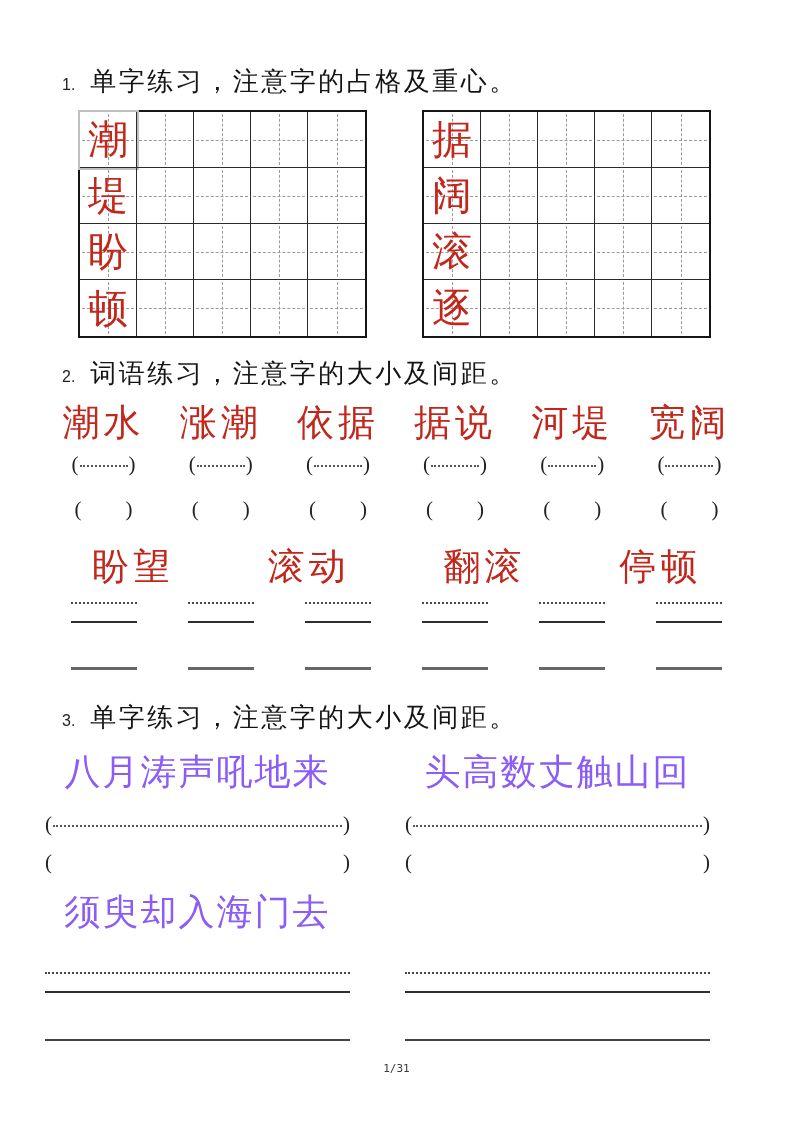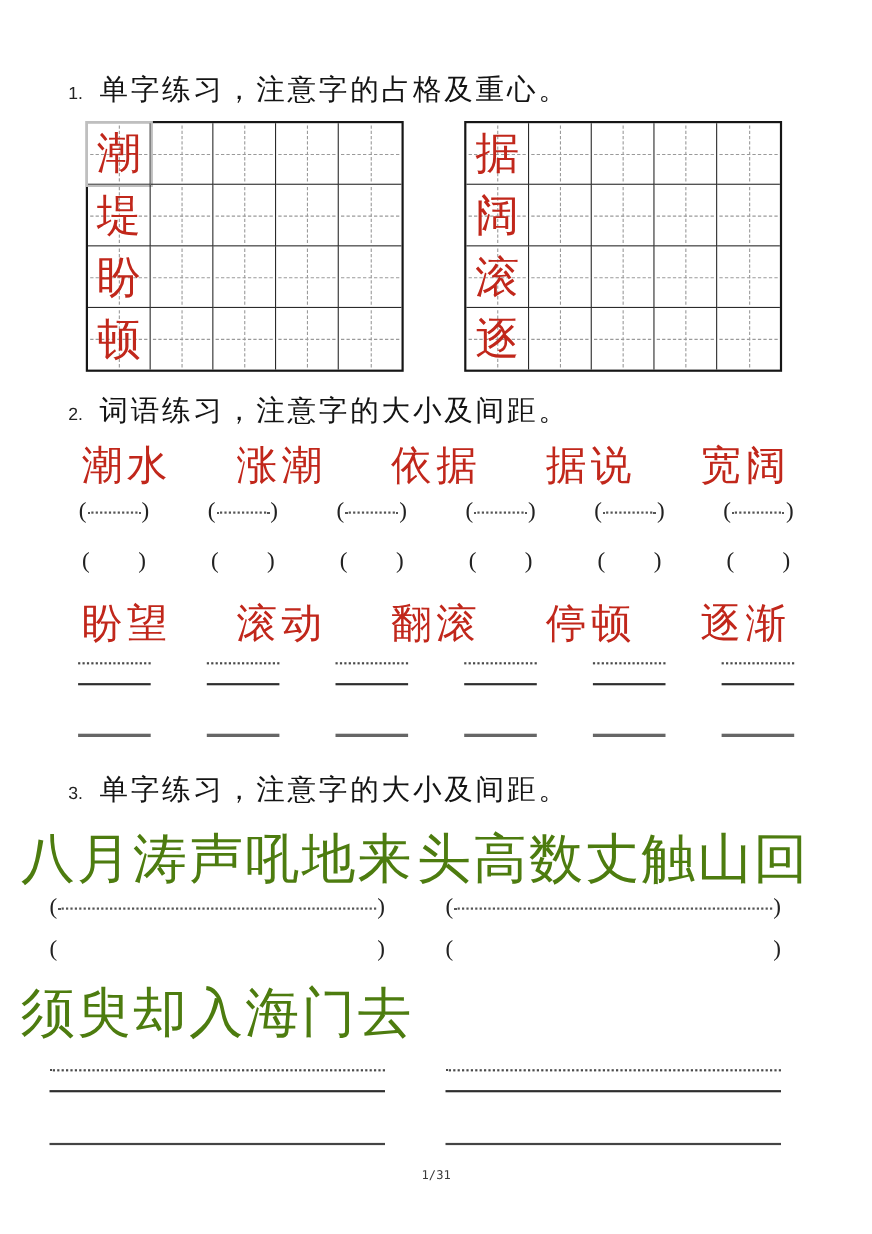--- a/index.html
+++ b/index.html
@@ -36,21 +36,21 @@
   .pempty { display:flex; justify-content:space-between; width:58px; }
 
   .lgroup { width:66px; }
   .ldash { border-top:2px dotted #4a4a4a; }
   .ls1 { margin-top:17px; border-top:2px solid #2e2e2e; }
   .ls2 { margin-top:44px; border-top:3px solid #666; }
 
   
   .srow { position:absolute; left:45px; width:665px; display:flex; justify-content:space-between; }
   .scol { width:305px; display:flex; justify-content:center; }
-  .sentence { font-size:49px; color:#4d7c0f; letter-spacing:2px; white-space:nowrap; }
+  .sentence { font-size:36px; color:#8b5cf6; letter-spacing:2px; white-space:nowrap; }
   .spgroup { display:flex; align-items:center; width:100%; }
   .sempty { display:flex; justify-content:space-between; width:100%; }
   .slgroup { width:305px; }
   .sls2 { margin-top:46px; border-top:2px solid #444; }
 
   .footer { position:absolute; top:1062px; left:0; width:100%; text-align:center;
             font-family:"DejaVu Sans Mono", monospace; font-size:11px; color:#3a3a3a; }
 </style>
 </head>
 <body>
@@ -136,20 +136,23 @@
     <div class="wcol">
         <span class="word">涨潮</span>
       </div>
     <div class="wcol">
         <span class="word">依据</span>
       </div>
     <div class="wcol">
         <span class="word">据说</span>
       </div>
     <div class="wcol">
+        <span class="word">河堤</span>
+      </div>
+    <div class="wcol">
         <span class="word">宽阔</span>
       </div>
   </div>
 
   <div class="wrow" style="top:454px">
     <div class="wcol">
         <span class="pgroup">
           <span class="pr">(</span>
           <span class="pdash"></span>
           <span class="pr">)</span>
@@ -236,23 +239,20 @@
         <span class="word">盼望</span>
       </div>
     <div class="wcol">
         <span class="word">滚动</span>
       </div>
     <div class="wcol">
         <span class="word">翻滚</span>
       </div>
     <div class="wcol">
         <span class="word">停顿</span>
-      </div>
-    <div class="wcol">
-        <span class="word">逐渐</span>
       </div>
   </div>
 
   <div class="wrow" style="top:602px">
     <div class="wcol">
         <div class="lgroup">
           <div class="ldash"></div>
           <div class="ls1"></div>
           <div class="ls2"></div>
         </div>

